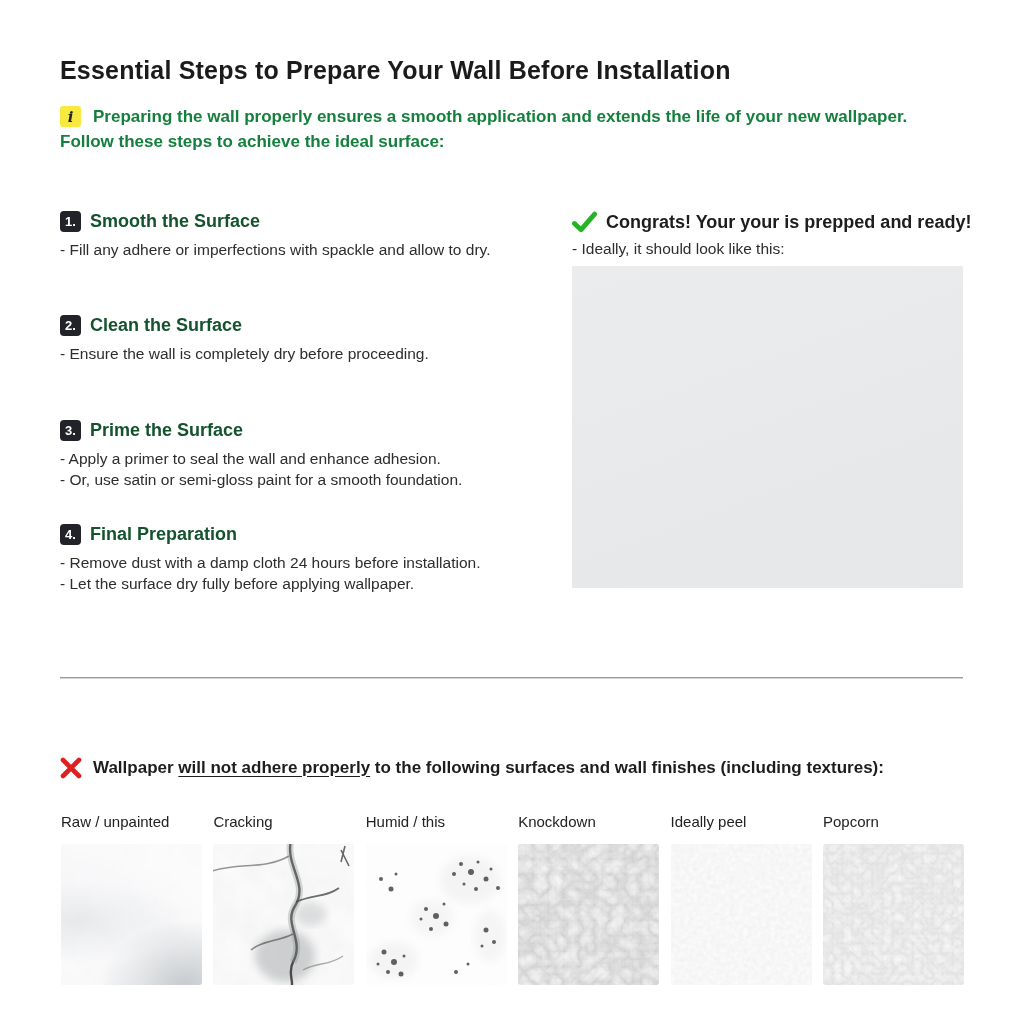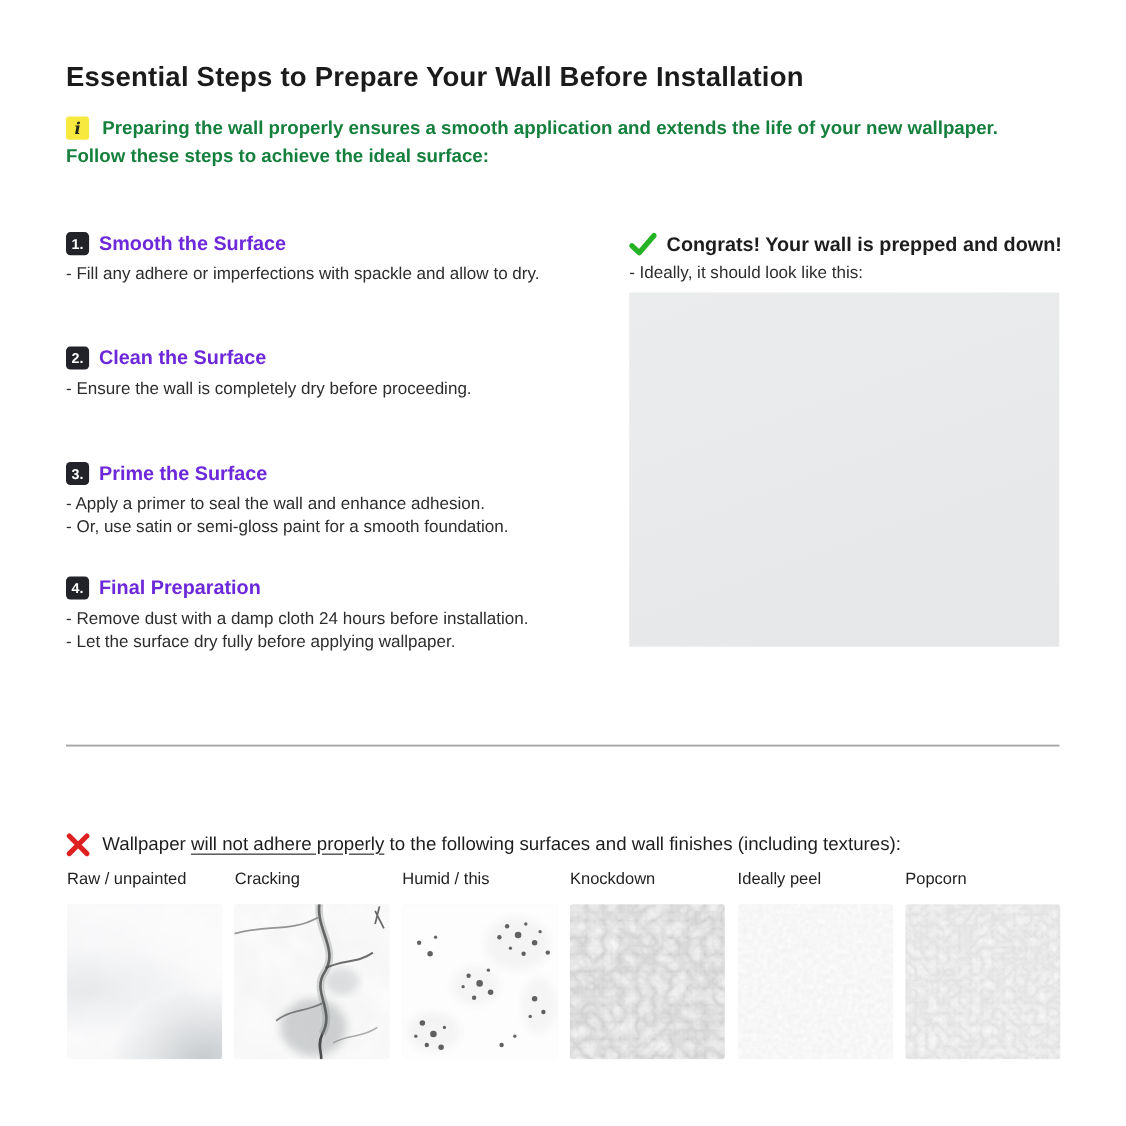--- a/index.html
+++ b/index.html
@@ -33,47 +33,47 @@
 
   
   .step { position: absolute; left: 60px; width: 470px; }
   .step-head { display: flex; align-items: center; gap: 9px; }
   .step-badge {
     width: 21px; height: 21px; flex: 0 0 21px;
     background: #212329; border-radius: 4px;
     color: #ffffff; font-weight: bold; font-size: 13px;
     display: flex; align-items: center; justify-content: center;
   }
-  .step-title { font-size: 18px; font-weight: bold; color: #6d28d9; }
+  .step-title { font-size: 18px; font-weight: bold; color: #14532d; }
   .step-bullets { margin-top: 7px; }
   .step-bullet { font-size: 15.5px; line-height: 21px; color: #2d2d2d; }
 
   
   .result-head { position: absolute; left: 572px; top: 211px; display: flex; align-items: center; gap: 9px; }
   .check-icon { width: 25px; height: 22px; flex: 0 0 25px; }
   .result-title { font-size: 18px; font-weight: bold; color: #1d1d1d; }
   .result-subtitle { position: absolute; left: 572px; top: 240px; font-size: 15.5px; color: #2d2d2d; }
   .wall-image {
     position: absolute; left: 572px; top: 266px; width: 391px; height: 322px;
     background: linear-gradient(160deg, #ebeced 0%, #e8e9ea 55%, #e6e7e8 100%);
     border-radius: 1px;
   }
 
   .divider { position: absolute; left: 60px; top: 677px; width: 903px; height: 2px;
     background: #9a9a9a; border-bottom: 1px solid #d6d6d6; }
 
   
   .warning { position: absolute; left: 60px; top: 757px; display: flex; align-items: center; gap: 11px; width: 910px; }
   .x-icon { width: 22px; height: 22px; flex: 0 0 22px; }
-  .warning-text { font-size: 17px; font-weight: normal; color: #1d1d1d; }
+  .warning-text { font-size: 17px; font-weight: bold; color: #1d1d1d; }
   .warning-text .u { text-decoration: underline; text-underline-offset: 3px; }
 
   
   .surfaces { position: absolute; left: 61px; top: 791px; display: flex; gap: 11.4px; }
-  .surface { width: 141px; }
+  .surface { width: 141px; margin-top: 22px; }
   .surface-label { font-size: 15px; color: #222222; height: 23px; }
   .surface-tile {
     width: 141px; height: 141px; margin-top: 8px;
     border-radius: 3px; overflow: hidden; position: relative;
     background: #f4f5f5;
   }
   .surface-tile svg { display: block; }
   .tile-raw-shade {
     position: absolute; inset: 0; pointer-events: none;
     background: radial-gradient(130px 100px at 88% 100%, rgba(148,156,161,0.50), rgba(148,156,161,0) 65%),
@@ -201,21 +201,21 @@
   <div class="step-bullets">
     <div class="step-bullet">- Remove dust with a damp cloth 24 hours before installation.</div>
     <div class="step-bullet">- Let the surface dry fully before applying wallpaper.</div>
   </div>
 </div>
 
 <div class="result-head">
   <svg class="check-icon" viewBox="0 0 26 22">
     <path d="M2.5 12.5 L9.5 19 L23.5 2.8" fill="none" stroke="#24b324" stroke-width="5" stroke-linecap="round" stroke-linejoin="round"></path>
   </svg>
-  <span class="result-title">Congrats! Your wall is prepped and down!</span>
+  <span class="result-title">Congrats! Your your is prepped and ready!</span>
 </div>
 <div class="result-subtitle">- Ideally, it should look like this:</div>
 <div class="wall-image"></div>
 
 <div class="divider"></div>
 
 <div class="warning">
   <svg class="x-icon" viewBox="0 0 22 22">
     <path d="M3 3 L19 19 M19 3 L3 19" fill="none" stroke="#df2020" stroke-width="4.6" stroke-linecap="round"></path>
   </svg>

